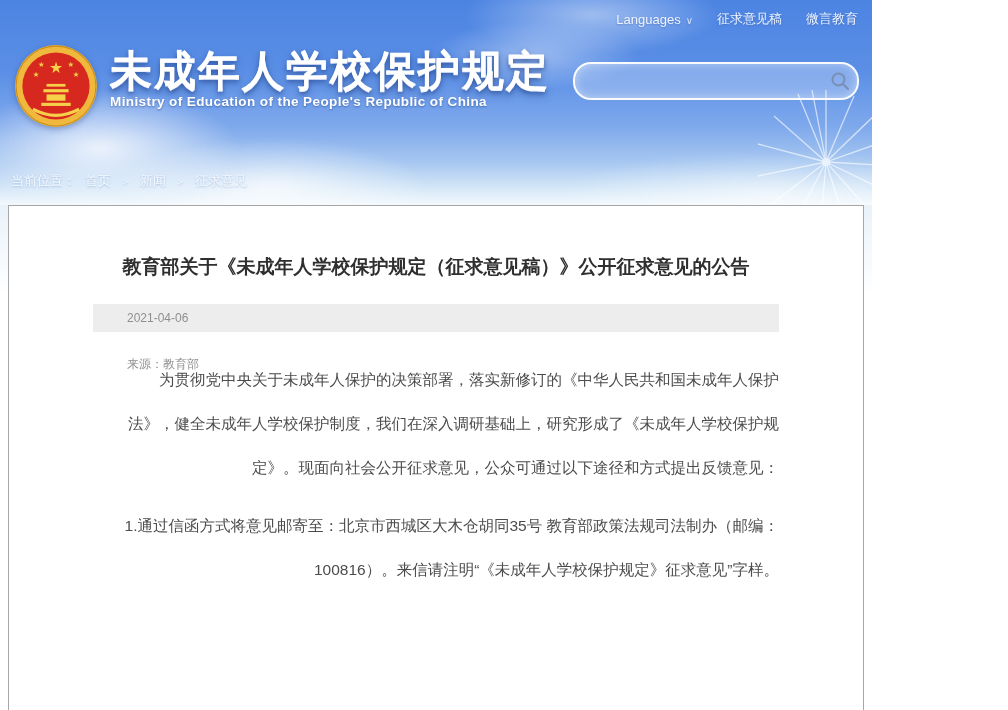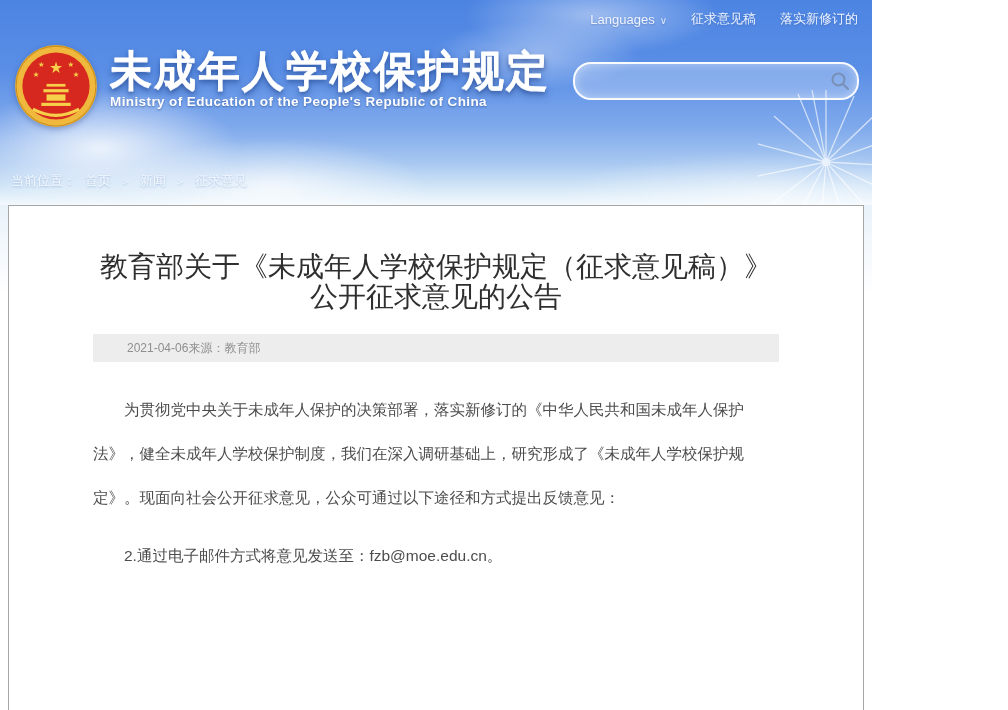--- a/index.html
+++ b/index.html
@@ -47,24 +47,24 @@
     text-shadow:0 1px 2px rgba(90,130,190,.45);display:flex;align-items:center;gap:9px;}
   .crumb{cursor:pointer;}
   .crumb-sep{font-size:11px;opacity:.85;}
 
   
   .main{position:relative;width:100%;height:505px;
     background:linear-gradient(180deg,#e9f2fa 0%,#ffffff 90px);}
   .content-box{position:absolute;left:8px;right:8px;top:0;height:505px;background:#fff;
     border:1px solid #a6a6a6;border-bottom:none;box-sizing:border-box;overflow:hidden;}
   .article{padding:0 84px;}
-  .article-title{margin:46px 0 0;text-align:center;font-size:28px;font-weight:normal;color:#2f2f2f;line-height:30px;}
+  .article-title{margin:46px 0 0;text-align:center;font-size:19px;font-weight:bold;color:#2f2f2f;line-height:30px;}
   .meta-bar{margin-top:22px;height:28px;line-height:28px;background:#ededed;color:#8f8f8f;
-    font-size:12px;padding-left:34px;display:flex;}
-  .body-text{margin-top:26px;}
+    font-size:12px;padding-left:34px;display:flex;gap:18px;flex-direction:column;}
+  .body-text{margin-top:26px;text-align:right;}
   .body-text p{margin:0 0 14px;font-size:15.5px;color:#4c4c4c;line-height:44px;text-indent:2em;}
 </style>
 </head>
 <body>
 
 <div class="page">
 
   <div class="site-header">
     <div class="cloud c1"></div>
     <div class="cloud c2"></div>
@@ -96,21 +96,21 @@
 
     <div class="topbar">
       <span class="tb-item">
         <span>Languages</span>
         <span class="chev">∨</span>
       </span>
       <span class="tb-item">
         <span>征求意见稿</span>
       </span>
       <span class="tb-item">
-        <span>落实新修订的</span>
+        <span>微言教育</span>
       </span>
     </div>
 
     <div class="brand">
       <svg class="emblem" viewBox="0 0 80 80">
         <circle cx="40" cy="40" r="39" fill="#f0b83c"></circle>
         <circle cx="40" cy="40" r="38" fill="none" stroke="#c98f1f" stroke-width="1"></circle>
         <circle cx="40" cy="40" r="32" fill="#d6281e"></circle>
         <text x="40" y="28" font-size="15" fill="#f7d04a" text-anchor="middle">★</text>
         <text x="26" y="22" font-size="7" fill="#f7d04a" text-anchor="middle">★</text>
@@ -155,19 +155,19 @@
 
         <h1 class="article-title">教育部关于《未成年人学校保护规定（征求意见稿）》公开征求意见的公告</h1>
 
         <div class="meta-bar">
           <span>2021-04-06</span>
           <span>来源：教育部</span>
         </div>
 
         <div class="body-text">
           <p>为贯彻党中央关于未成年人保护的决策部署，落实新修订的《中华人民共和国未成年人保护法》，健全未成年人学校保护制度，我们在深入调研基础上，研究形成了《未成年人学校保护规定》。现面向社会公开征求意见，公众可通过以下途径和方式提出反馈意见：</p>
-          <p>2.通过电子邮件方式将意见发送至：fzb@moe.edu.cn。</p>
+          <p>1.通过信函方式将意见邮寄至：北京市西城区大木仓胡同35号 教育部政策法规司法制办（邮编：100816）。来信请注明“《未成年人学校保护规定》征求意见”字样。</p>
         </div>
 
       </div>
     </div>
   </div>
 </div>
 
 </body></html>

